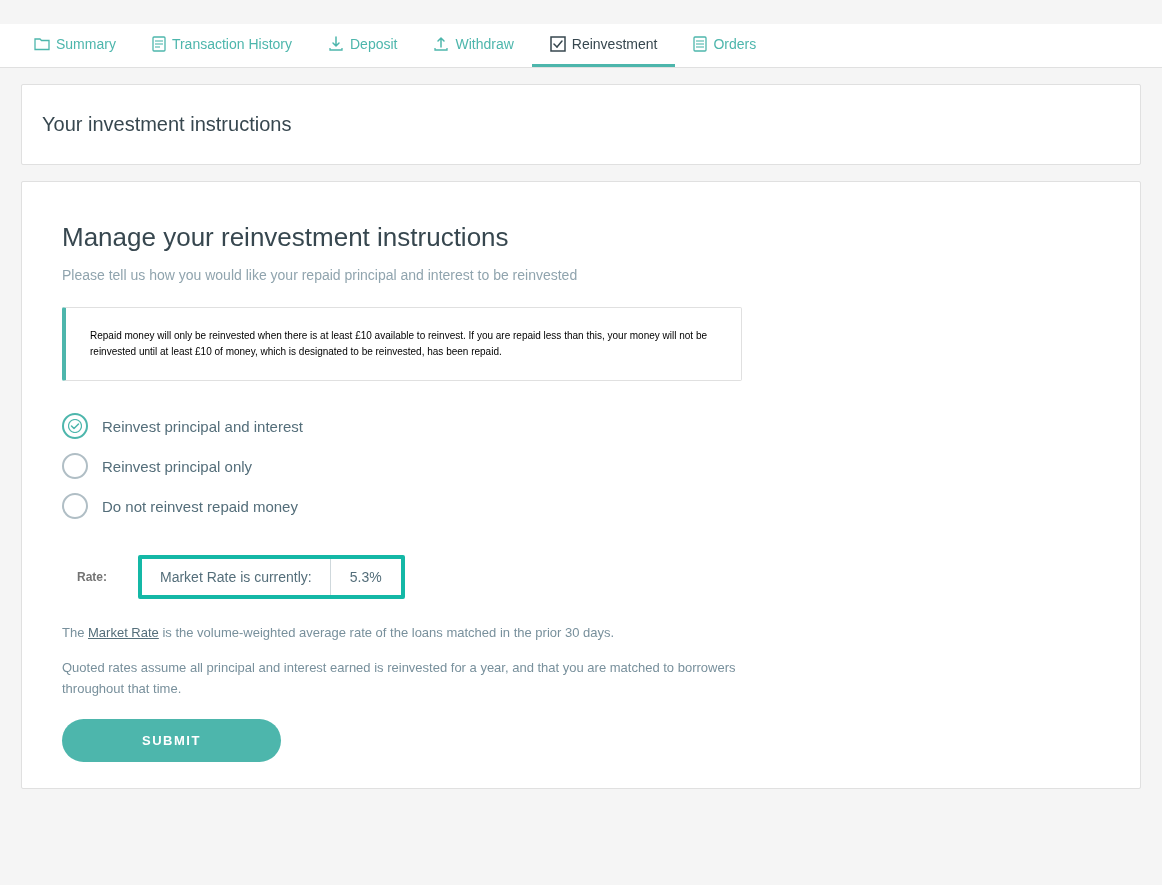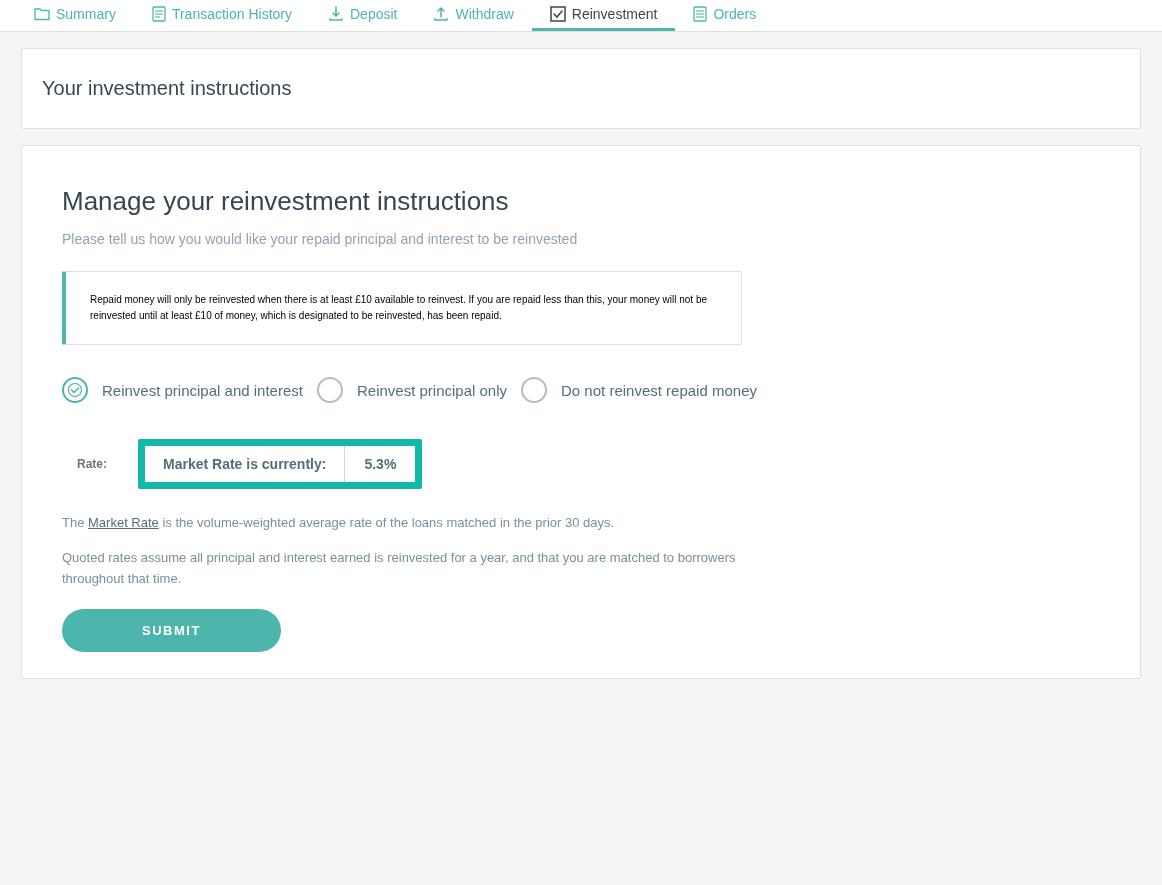--- a/index.html
+++ b/index.html
@@ -8,22 +8,23 @@
       background: #f5f5f5;
       color: #333;
     }
 
     
     .nav-bar {
       background: #fff;
       border-bottom: 1px solid #e0e0e0;
       display: flex;
       align-items: stretch;
-      height: 32px;
+      height: 44px;
       padding: 0 16px;
+      margin-top: 24px;
     }
     .nav-item {
       display: flex;
       align-items: center;
       gap: 6px;
       padding: 0 18px;
       font-size: 14px;
       color: #4db6ac;
       cursor: pointer;
       text-decoration: none;
@@ -96,20 +97,21 @@
     }
     .info-box p {
       font-size: 10px;
       color: #000000;
       line-height: 1.6;
     }
 
     
     .radio-group {
       display: flex;
+      flex-direction: column;
       gap: 14px;
       margin-bottom: 36px;
       text-align: right;
     }
     .radio-option {
       display: flex;
       align-items: center;
       gap: 14px;
       cursor: pointer;
     }
@@ -154,24 +156,23 @@
     }
     .rate-label {
       font-size: 12px;
       font-weight: 600;
       color: #737373;
       min-width: 60px;
       text-align: center;
     }
     .rate-box {
       display: flex;
-      border: 7px solid #14b8a6;
+      border: 4px solid #14b8a6;
       border-radius: 2px;
       overflow: hidden;
-      font-weight: bold;
     }
     .rate-box-left {
       padding: 10px 18px;
       font-size: 14px;
       color: #546e7a;
       background: #fff;
       border-right: 1px solid #cfd8dc;
     }
     .rate-box-right {
       padding: 10px 18px;

